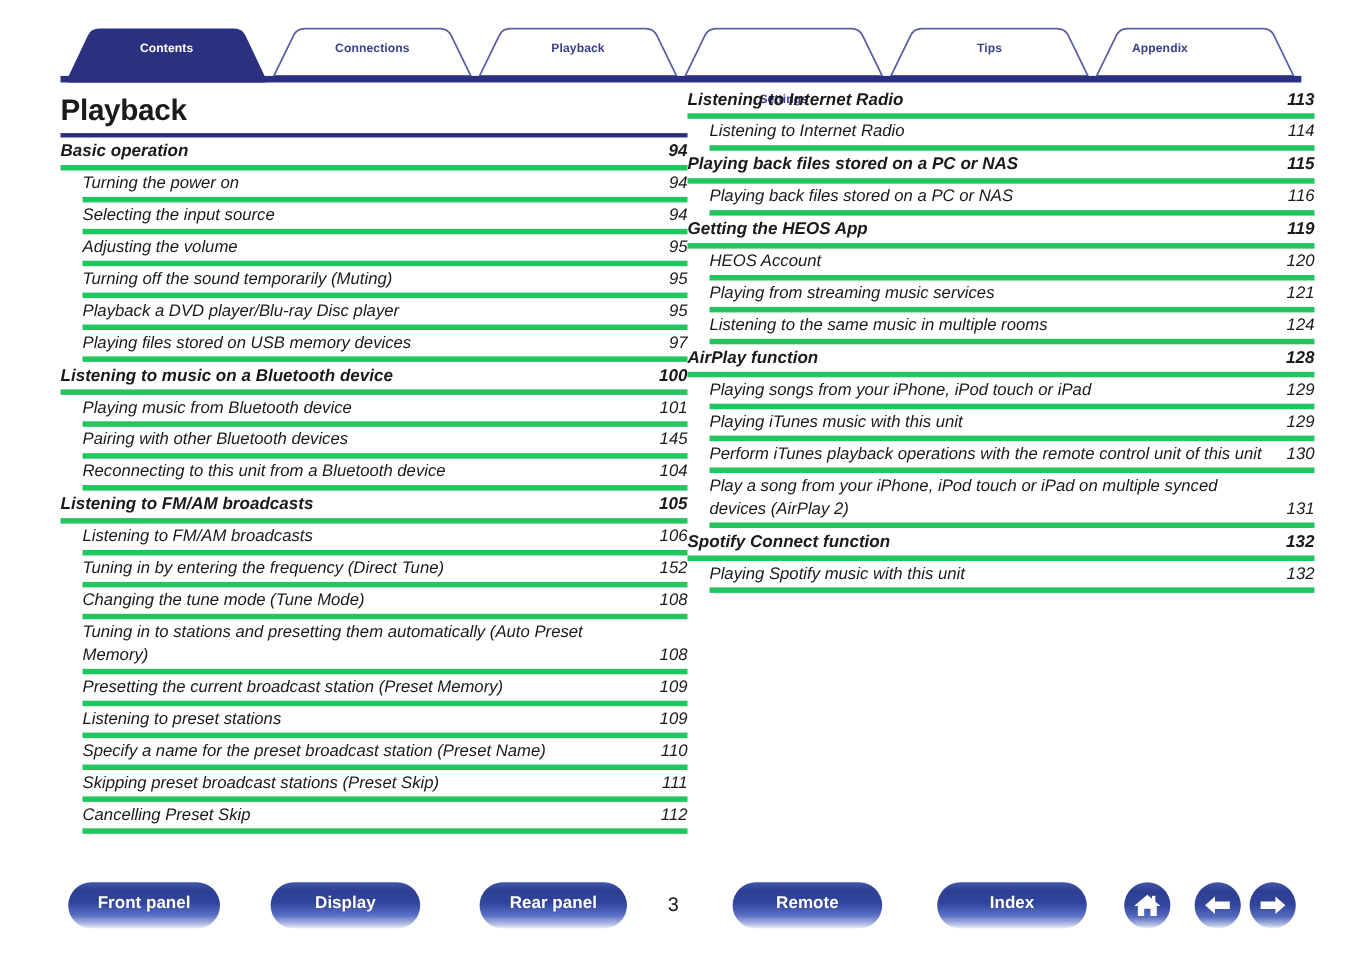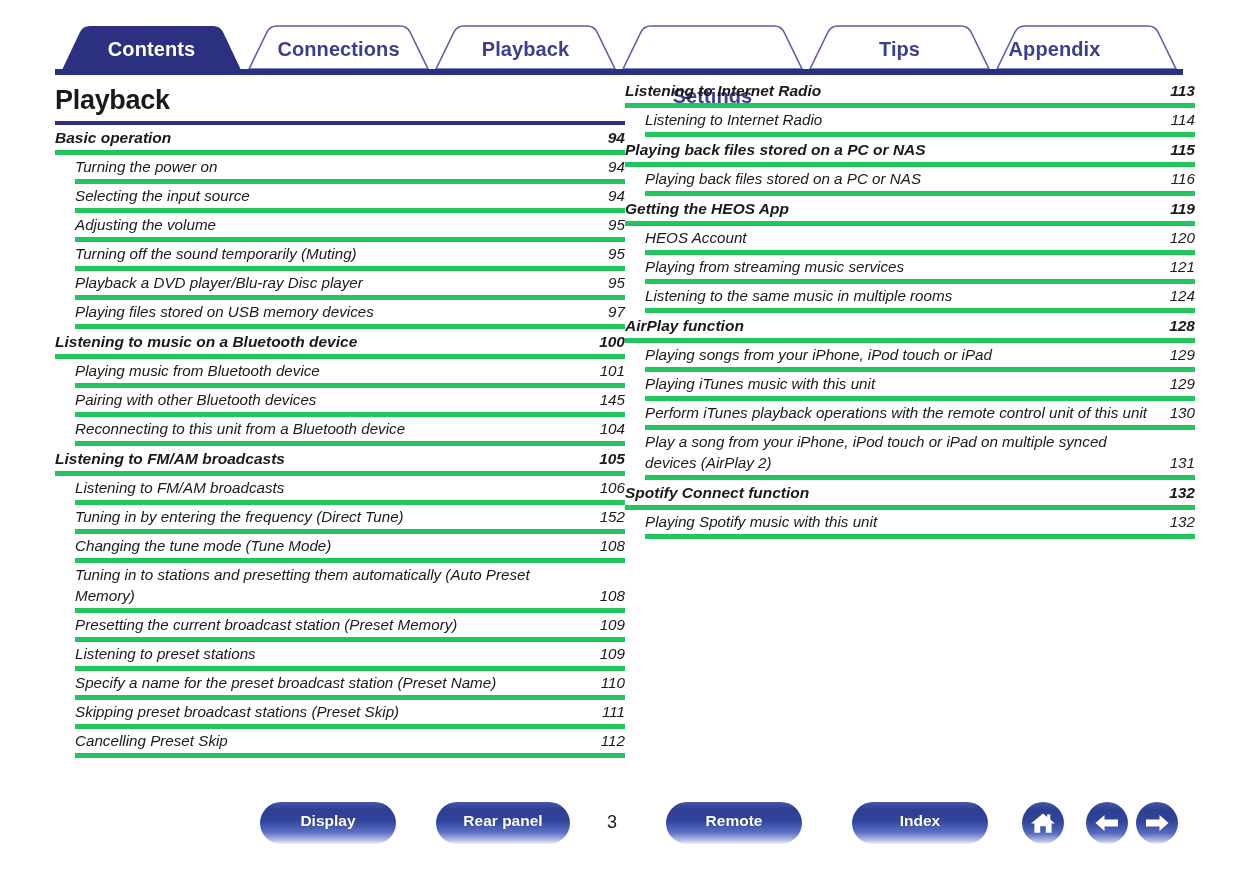--- a/index.html
+++ b/index.html
@@ -10,21 +10,21 @@
     font-family: "Liberation Sans", sans-serif;
     -webkit-font-smoothing: antialiased;
   }
   .page { position: relative; width: 1240px; height: 874px; overflow: hidden; }
 
   
   .tabbar { position: absolute; left: 0; top: 22px; width: 1240px; height: 56px; }
   .tabs-svg { position: absolute; left: 0; top: 0; }
   .tab-label {
     position: absolute;
-    font-size: 20px;
+    font-size: 11px;
     font-weight: bold;
     color: #3b3f8c;
     white-space: nowrap;
     text-align: center;
     letter-spacing: .1px;
   }
   .tab-label.active { color: #ffffff; }
   .tab-hit { position: absolute; top: 0; height: 48px; cursor: pointer; }
 
   
@@ -305,21 +305,22 @@
           <div class="toc-row lvl2">
             <span class="toc-title">Playing Spotify music with this unit</span>
             <span class="toc-page">132</span>
           </div>
         </div>
     </div>
 
   </div>
 
   <div class="footer">
-    <div class="pill" style="left:260px; width:136px;">Display</div>
+    <div class="pill" style="left:62px;  width:138px;">Front panel</div>
+    <div class="pill" style="left:246px; width:136px;">Display</div>
     <div class="pill" style="left:436px; width:134px;">Rear panel</div>
     <div class="page-number" style="left:597px; top:10px;">3</div>
     <div class="pill" style="left:852px; width:136px;">Index</div>
     <div class="pill" style="left:666px; width:136px;">Remote</div>
 
     <div class="circle-btn" style="left:1022px;">
       <svg width="26" height="24" viewBox="0 0 26 24">
         <path d="M13 2.4 L25 12.6 L21.6 12.6 L21.6 21.8 L15.8 21.8 L15.8 15.2 L10.2 15.2 L10.2 21.8 L4.4 21.8 L4.4 12.6 L1 12.6 Z" fill="#ffffff"></path>
         <rect x="17.2" y="3.4" width="3.1" height="5.2" fill="#ffffff"></rect>
       </svg>

